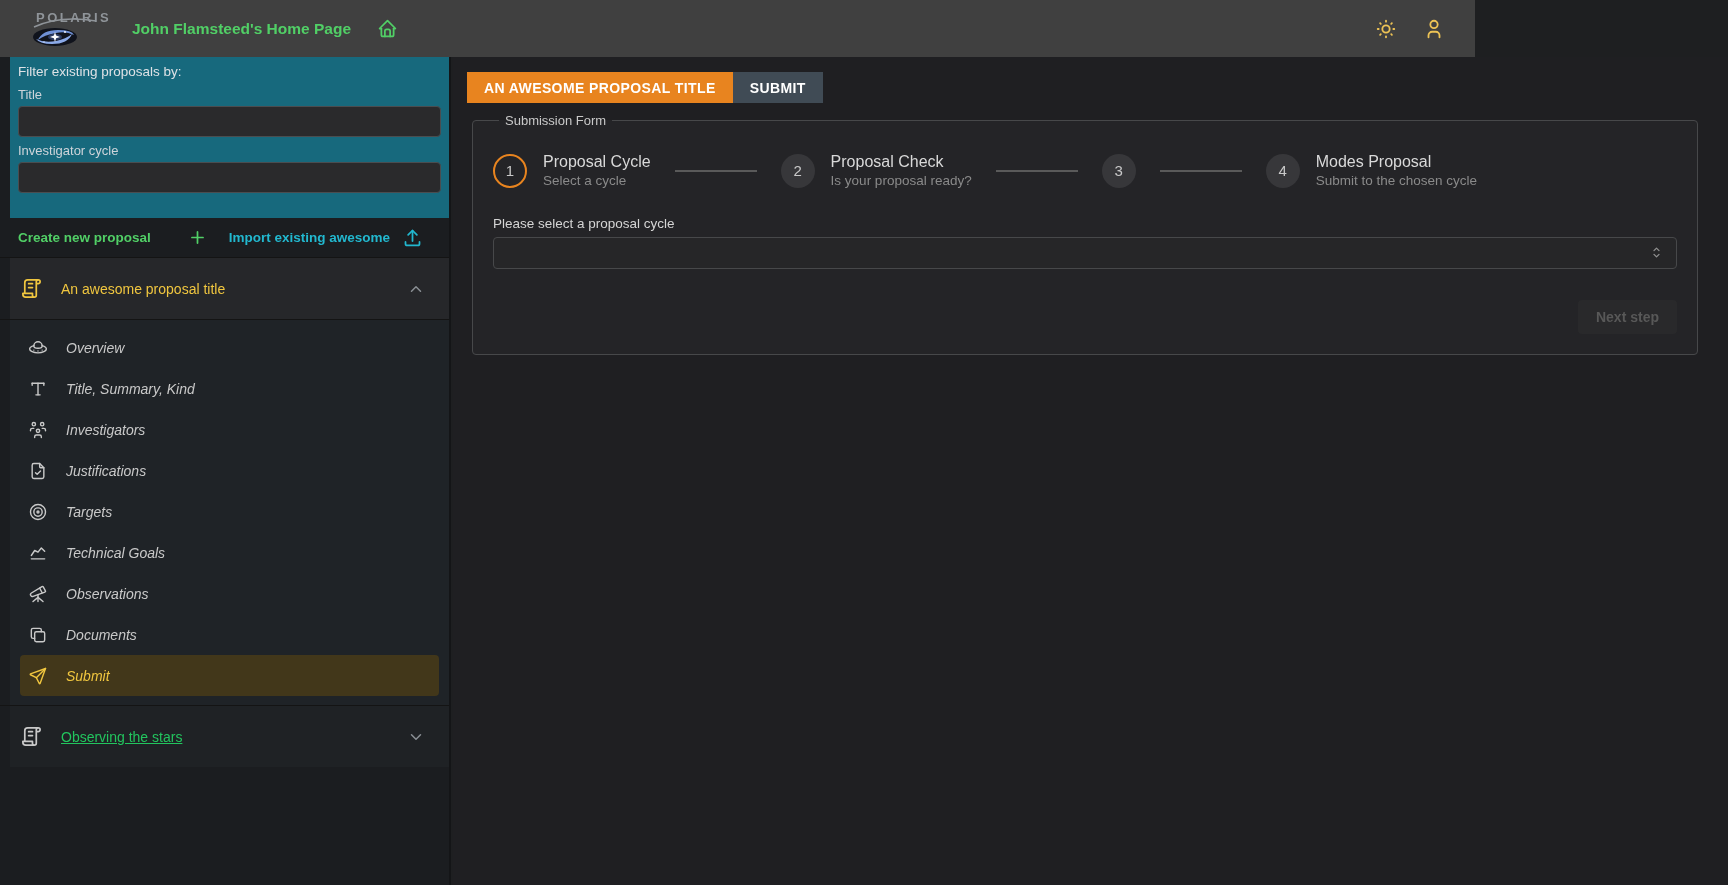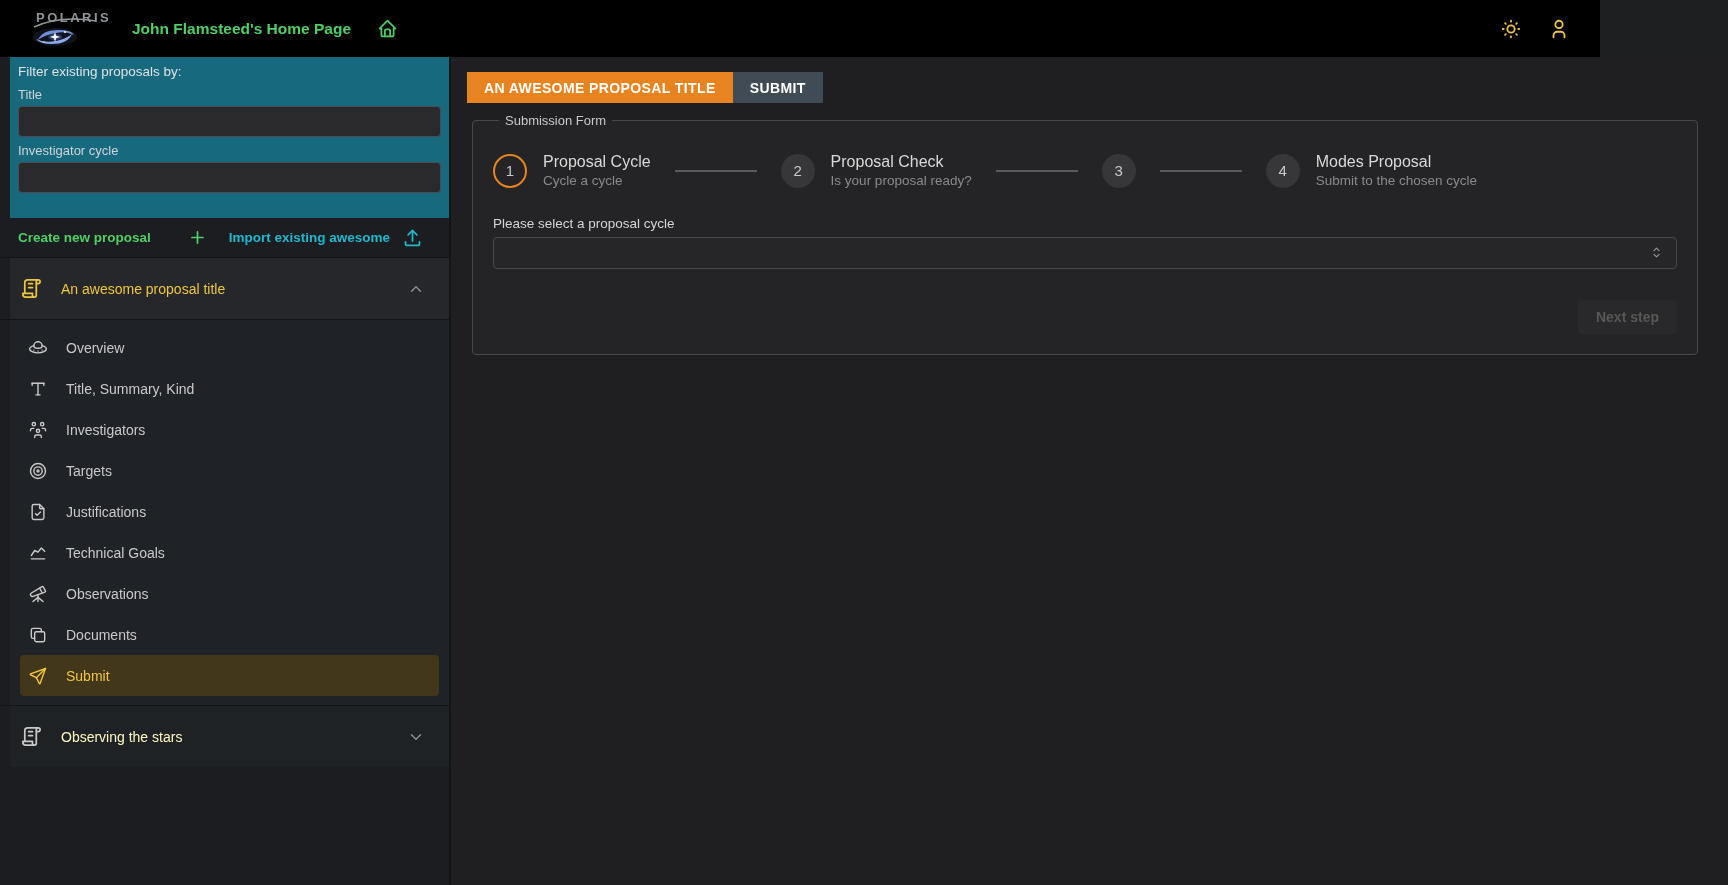--- a/index.html
+++ b/index.html
@@ -1,21 +1,21 @@
 <!DOCTYPE html>
 <html><head>
 <meta charset="utf-8">
 <style>
   * { margin:0; padding:0; box-sizing:border-box; }
   html,body { width:1728px; height:885px; overflow:hidden; background:#1e1f21;
     font-family:"Liberation Sans", sans-serif; color:#c9c9c9; }
 
   
-  .header { position:absolute; left:0; top:0; width:1600px; height:57px;
-    background:#000000; display:flex; align-items:center; z-index:5; }
+  .header { position:absolute; left:0; top:0; width:1475px; height:57px;
+    background:#404040; display:flex; align-items:center; z-index:5; }
   .logo { margin-left:28px; width:72px; position:relative; height:48px; cursor:pointer; }
   .logo-text { font-size:13px; font-weight:bold; letter-spacing:2.5px; color:#8f9499;
     position:absolute; top:5px; left:8px; }
   .logo-swoosh { position:absolute; top:2px; left:2px; }
   .logo-galaxy { position:absolute; left:0; top:17px; }
   .home-link { display:flex; align-items:center; gap:26px; margin-left:32px; cursor:pointer; }
   .home-title { color:#51cf66; font-weight:bold; font-size:15.5px; }
   .header-right { margin-left:auto; margin-right:30px; display:flex; align-items:center; gap:26px; }
   .hdr-icon-btn { background:none; border:none; cursor:pointer; display:flex; padding:0; }
 
@@ -35,24 +35,24 @@
   .action-create { color:#51cf66;gap:37px; }
   .action-import { color:#22b8cf; }
 
   .nav-divider { height:1px; background:#141414; }
   .group-header { margin-left:10px; height:61px; display:flex; align-items:center;
     padding:0 24px 0 10px; cursor:pointer; }
   .group-header.active { background:#26272a; }
   .group-header.collapsed { background:#1f2225; }
   .group-title { font-size:14px; margin-left:18px; }
   .group-title.yellow { color:#f0c63f; }
-  .group-title.gray { color:#fef9c3; }
+  .group-title.gray { color:#22c55e;text-decoration:underline; }
   .group-chevron { margin-left:auto; display:flex; color:#8a8f94; }
 
-  .items-wrap { margin-left:10px; background:#1f2327; padding:7px 10px 9px; }
+  .items-wrap { margin-left:10px; background:#1f2327; padding:7px 10px 9px;font-style:italic; }
   .nav-item { height:41px; display:flex; align-items:center; padding-left:8px;
     border-radius:4px; cursor:pointer; }
   .nav-item .ni-icon { width:20px; display:flex; color:#c9c9c9; }
   .nav-item .ni-label { margin-left:18px; font-size:14px; color:#c9c9c9; }
   .nav-item.active { background:#42371a; }
   .nav-item.active .ni-icon { color:#f0c63f; }
   .nav-item.active .ni-label { color:#f0c63f; }
 
   
   .main { position:absolute; left:453px; top:57px; right:0; bottom:0; background:#1f1f22; }
@@ -211,38 +211,38 @@
             <path d="M17 10h2a2 2 0 0 1 2 2v1"></path>
           <path d="M5 5a2 2 0 1 0 4 0a2 2 0 0 0 -4 0"></path>
             <path d="M3 13v-1a2 2 0 0 1 2 -2h2"></path>
         </svg>
       </span>
       <span class="ni-label">Investigators</span>
     </div>
 
     <div class="nav-item">
       <span class="ni-icon">
+        <svg width="20" height="20" viewBox="0 0 24 24" fill="none" stroke="currentColor" stroke-width="1.7" stroke-linecap="round" stroke-linejoin="round">
+          <path d="M14 3v4a1 1 0 0 0 1 1h4"></path>
+          <path d="M17 21h-10a2 2 0 0 1 -2 -2v-14a2 2 0 0 1 2 -2h7l5 5v11a2 2 0 0 1 -2 2z"></path>
+          <path d="M9 14l2 2l4 -4"></path>
+        </svg>
+      </span>
+      <span class="ni-label">Justifications</span>
+    </div>
+
+    <div class="nav-item">
+      <span class="ni-icon">
         <svg width="20" height="20" viewBox="0 0 24 24" fill="none" stroke="currentColor" stroke-width="1.7">
           <circle cx="12" cy="12" r="9"></circle>
             <circle cx="12" cy="12" r="5"></circle>
             <circle cx="12" cy="12" r="1.2"></circle>
         </svg>
       </span>
       <span class="ni-label">Targets</span>
-    </div>
-
-    <div class="nav-item">
-      <span class="ni-icon">
-        <svg width="20" height="20" viewBox="0 0 24 24" fill="none" stroke="currentColor" stroke-width="1.7" stroke-linecap="round" stroke-linejoin="round">
-          <path d="M14 3v4a1 1 0 0 0 1 1h4"></path>
-          <path d="M17 21h-10a2 2 0 0 1 -2 -2v-14a2 2 0 0 1 2 -2h7l5 5v11a2 2 0 0 1 -2 2z"></path>
-          <path d="M9 14l2 2l4 -4"></path>
-        </svg>
-      </span>
-      <span class="ni-label">Justifications</span>
     </div>
 
     <div class="nav-item">
       <span class="ni-icon">
         <svg width="20" height="20" viewBox="0 0 24 24" fill="none" stroke="currentColor" stroke-width="1.7" stroke-linecap="round" stroke-linejoin="round">
           <path d="M4 19h16"></path>
             <path d="M4 15l4 -6l4 2l4 -5l4 4"></path>
         </svg>
       </span>
       <span class="ni-label">Technical Goals</span>
@@ -309,21 +309,21 @@
 
   <fieldset class="submission">
     <legend>Submission Form</legend>
 
     <div class="stepper">
 
       <div class="step current">
         <div class="step-circle">1</div>
         <div class="step-texts">
           <div class="step-title">Proposal Cycle</div>
-          <div class="step-sub">Cycle a cycle</div>
+          <div class="step-sub">Select a cycle</div>
         </div>
       </div>
       <div class="step-sep"></div>
 
       <div class="step">
         <div class="step-circle">2</div>
         <div class="step-texts">
           <div class="step-title">Proposal Check</div>
           <div class="step-sub">Is your proposal ready?</div>
         </div>

